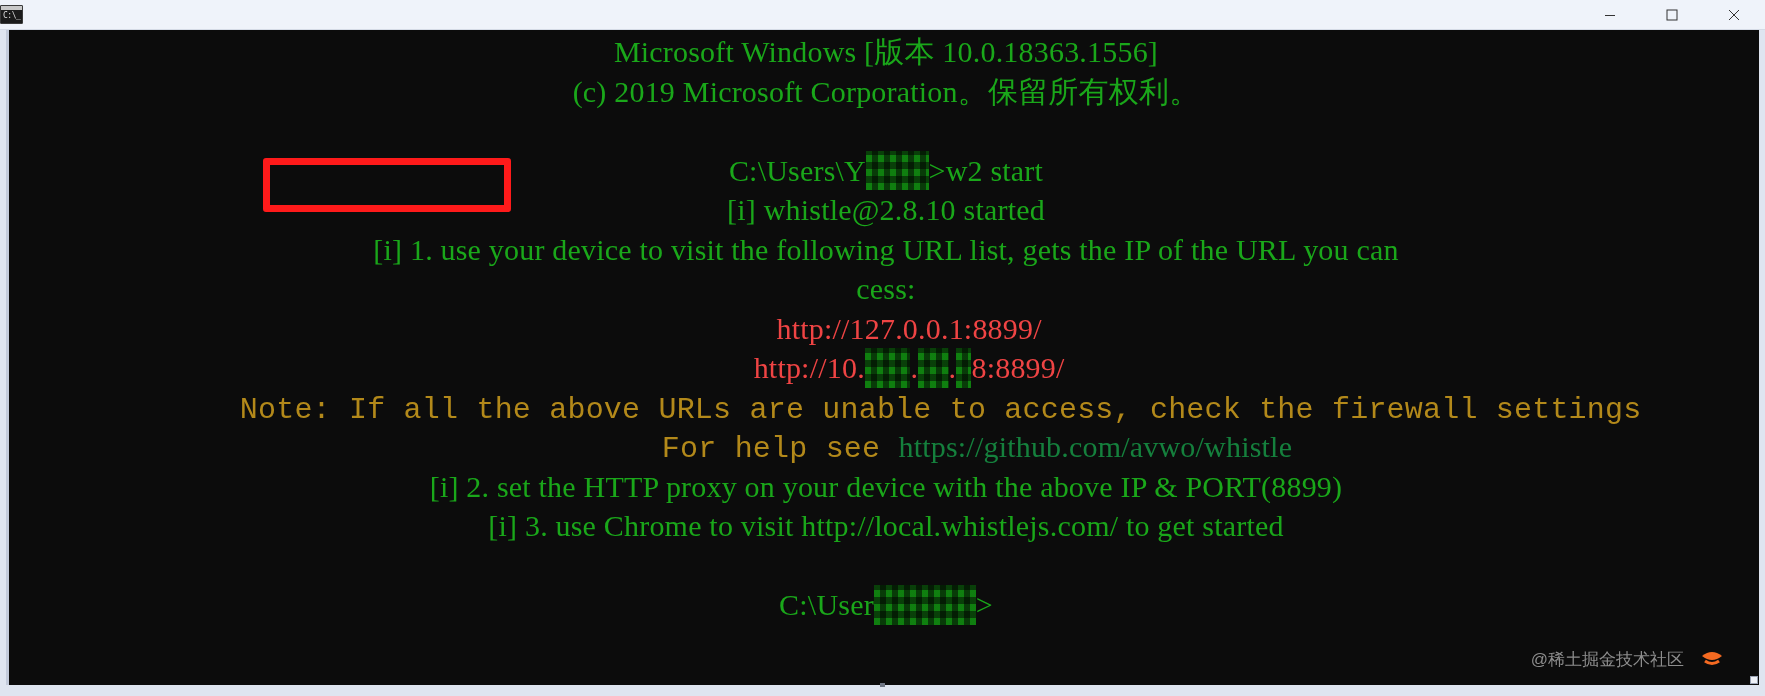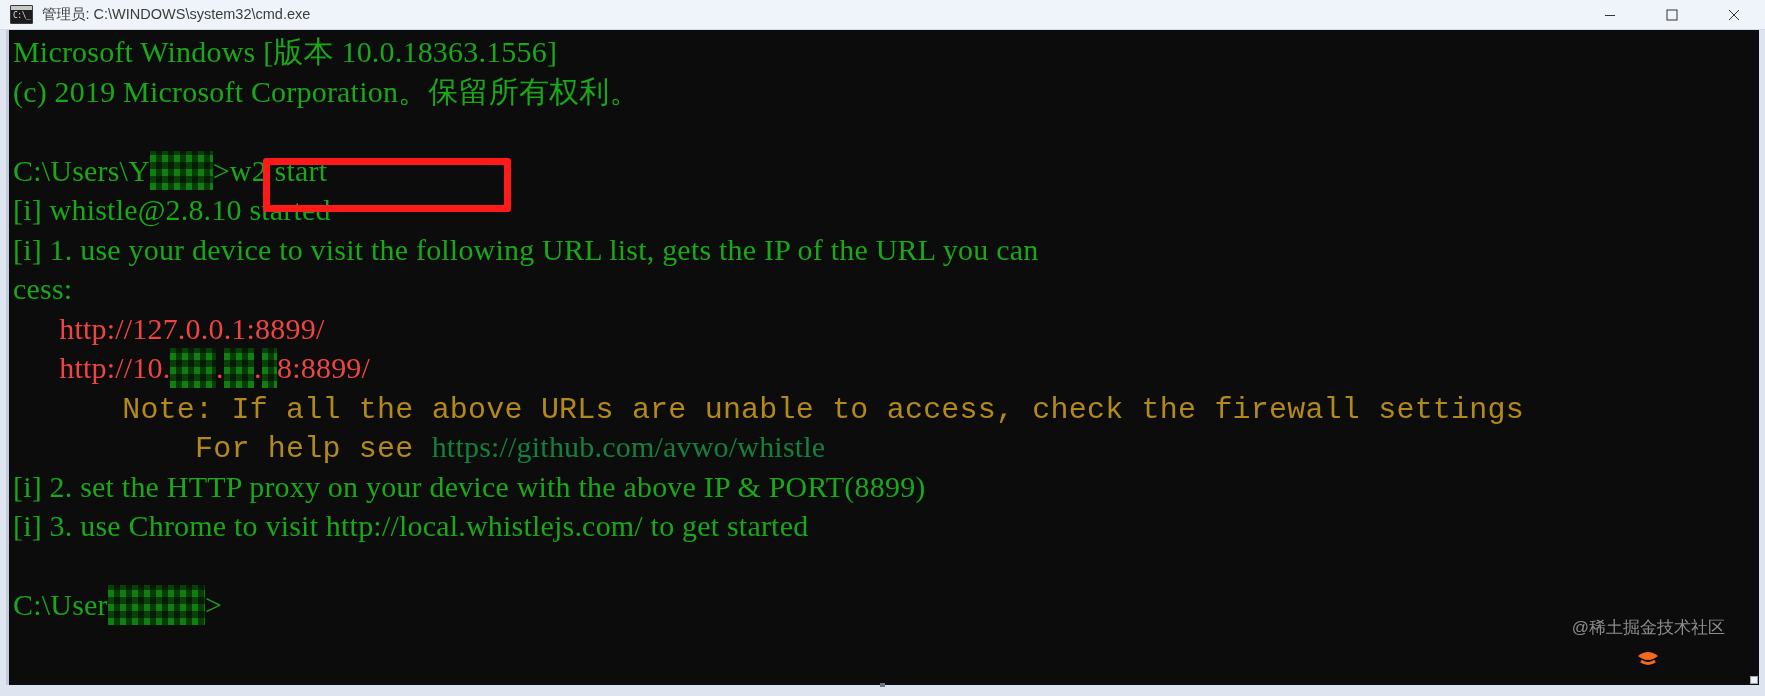--- a/index.html
+++ b/index.html
@@ -31,21 +31,20 @@
     height: 30px;
     background: #eff3fa;
     border-bottom: 1px solid #d5dbe6;
     display: flex;
     align-items: center;
     box-sizing: border-box;
   }
   #title-left {
     display: flex;
     align-items: center;
-    padding-left: 10px;
     height: 30px;
     flex: 1;
     min-width: 0;
   }
   .cmd-icon {
     width: 21px;
     height: 17px;
     background: #1b1b1b;
     border: 1px solid #3a3a3a;
     border-radius: 1px;
@@ -100,20 +99,21 @@
   #console {
     position: absolute;
     left: 6px;
     top: 30px;
     width: 1753px;
     height: 655px;
     background: #0c0c0c;
     box-sizing: border-box;
     border-left: 3px solid #c3cbdb;
     overflow: hidden;
+    text-align: center;
   }
   #console-text {
     font-family: "Liberation Serif", "DejaVu Serif", serif;
     font-size: 30px;
     line-height: 39.5px;
     color: #16c60c;
     white-space: pre;
     padding: 2px 0 0 4px;
     letter-spacing: 0.2px;
   }
@@ -131,21 +131,20 @@
     background:
       repeating-linear-gradient(90deg,
         rgba(22,160,22,0.70) 0px, rgba(22,160,22,0.70) 6px,
         rgba(10,60,10,0.85) 6px, rgba(10,60,10,0.85) 12px),
       repeating-linear-gradient(0deg,
         rgba(30,190,30,0.45) 0px, rgba(30,190,30,0.45) 7px,
         rgba(8,40,8,0.6) 7px, rgba(8,40,8,0.6) 14px);
     background-blend-mode: multiply;
     filter: blur(0.6px);
     vertical-align: baseline;
-    font-style: italic;
   }
 
   
   #red-box {
     position: absolute;
     left: 254px;
     top: 128px;
     width: 248px;
     height: 54px;
     border: 7px solid #ff1a1a;
@@ -154,22 +153,21 @@
     pointer-events: none;
   }
 
   
   #watermark {
     position: absolute;
     right: 34px;
     bottom: 14px;
     display: flex;
     align-items: center;
-    gap: 8px;
-    flex-direction: column;
+    gap: 15px;
   }
   #watermark-text {
     font-family: "Liberation Sans", sans-serif;
     font-size: 17px;
     color: #8d8d8d;
     white-space: nowrap;
   }
   #watermark-logo {
     width: 26px;
     height: 24px;
@@ -199,21 +197,20 @@
 </head>
 <body>
 
 <div id="window">
 
   <div id="titlebar">
     <div id="title-left">
       <span class="cmd-icon">
         <span class="glyph">C:\_</span>
       </span>
-      <span id="title-text">管理员: C:\WINDOWS\system32\cmd.exe</span>
     </div>
     <div id="window-controls">
       <div class="win-btn">
         <svg width="12" height="12" viewBox="0 0 12 12">
           <rect x="1" y="6" width="10" height="1" fill="#333"></rect>
         </svg>
       </div>
       <div class="win-btn">
         <svg width="12" height="12" viewBox="0 0 12 12">
           <rect x="1" y="1" width="10" height="10" fill="none" stroke="#333" stroke-width="1"></rect>

